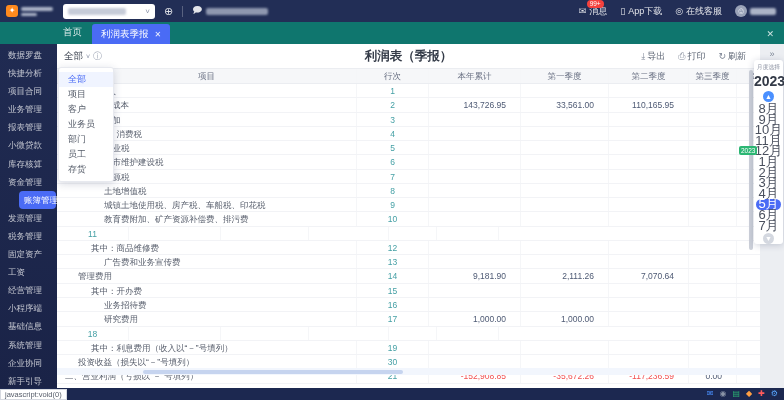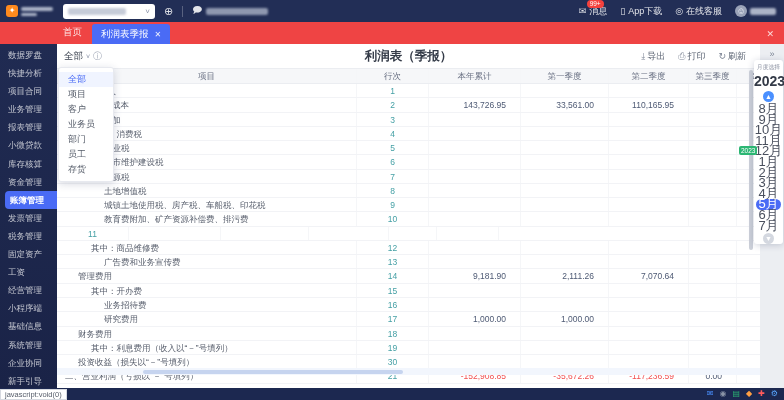--- a/index.html
+++ b/index.html
@@ -18,30 +18,30 @@
   .plus-icon { margin-left:9px; font-size:11px; color:rgba(255,255,255,.85); }
   .tb-div { width:1px; height:11px; background:rgba(255,255,255,.25); margin:0 9px; }
   .announce { display:flex; align-items:center; gap:4px; }
   .tb-right { margin-left:auto; display:flex; align-items:center; gap:13px; padding-right:8px; }
   .tb-item { display:flex; align-items:center; gap:3px; position:relative; cursor:default; }
   .tb-ico { font-size:9px; }
   .badge { position:absolute; top:-5px; left:8px; background:#f5413d; color:#fff; font-size:6.5px; line-height:8px; padding:0 3px; border-radius:5px; }
   .avatar { width:12px; height:12px; border-radius:50%; background:#9aa3b8; color:#e8ebf2; font-size:9px; line-height:12px; text-align:center; }
 
   
-  .tabbar { position:absolute; left:0; top:22px; width:784px; height:22px; background:#ef4444; display:flex; align-items:flex-end; color:rgba(255,255,255,.85); font-size:9.5px; }
+  .tabbar { position:absolute; left:0; top:22px; width:784px; height:22px; background:#0f766e; display:flex; align-items:flex-end; color:rgba(255,255,255,.85); font-size:9.5px; }
   .tab-home { padding:0 10px 5px 10px; margin-left:53px; }
   .tab-active { background:#4a6bf5; color:#fff; border-radius:3px 3px 0 0; height:20px; display:flex; align-items:center; gap:6px; padding:0 9px; }
   .tab-close { font-size:8px; opacity:.9; }
   .tabbar-close { margin-left:auto; margin-bottom:5px; padding-right:10px; font-size:9px; color:rgba(255,255,255,.8); }
 
   
   .sidebar { position:absolute; left:0; top:44px; width:75px; height:344px; background:linear-gradient(#202b52,#1a2347); padding-top:2px; overflow:hidden; }
   .side-item { height:18.1px; line-height:18.1px; color:rgba(255,255,255,.72); font-size:8.5px; padding-left:8px; position:relative; cursor:pointer; white-space:nowrap; }
-  .side-item.active { background:#4a6bf5; color:#fff; margin:0 5px; border-radius:4px; padding-left:5px;font-weight:bold; }
+  .side-item.active { background:#4a6bf5; color:#fff; margin:0 19px; border-radius:4px; padding-left:5px; }
   .si-arrow { position:absolute; right:5px; font-size:6px; opacity:.7; }
 
   
   .content { position:absolute; left:57px; top:44px; width:703px; height:344px; background:#fff; overflow:hidden; }
   .toolbar { position:absolute; left:0; top:0; width:703px; height:24px; display:flex; align-items:center; }
   .dim-trigger { display:flex; align-items:center; gap:3px; margin-left:7px; font-size:9.5px; color:#39404e; }
   .dim-trigger .caret { font-size:7px; color:#8b93a8; }
   .info-icon { font-size:9px; color:#a2a9b8; }
   .rpt-title { position:absolute; left:0; width:703px; text-align:center; font-size:12.5px; font-weight:bold; color:#333a47; }
   .actions { margin-left:auto; display:flex; gap:13px; padding-right:14px; font-size:9px; color:#5a6372; }
@@ -344,21 +344,20 @@
           <div class="tr">
             <div class="td c-name" style="padding-left: 47px;">研究费用</div>
             <div class="td c-line">17</div>
             <div class="td c-ytd">1,000.00</div>
             <div class="td c-q1">1,000.00</div>
             <div class="td c-q2"></div>
             <div class="td c-q3"></div>
             <div class="td c-q4"></div>
           </div>
           <div class="tr">
-            <div class="td c-name" style="padding-left: 21px;">财务费用</div>
             <div class="td c-line">18</div>
             <div class="td c-ytd"></div>
             <div class="td c-q1"></div>
             <div class="td c-q2"></div>
             <div class="td c-q3"></div>
             <div class="td c-q4"></div>
           </div>
           <div class="tr">
             <div class="td c-name" style="padding-left: 34px;">其中：利息费用（收入以“－”号填列）</div>
             <div class="td c-line">19</div>

